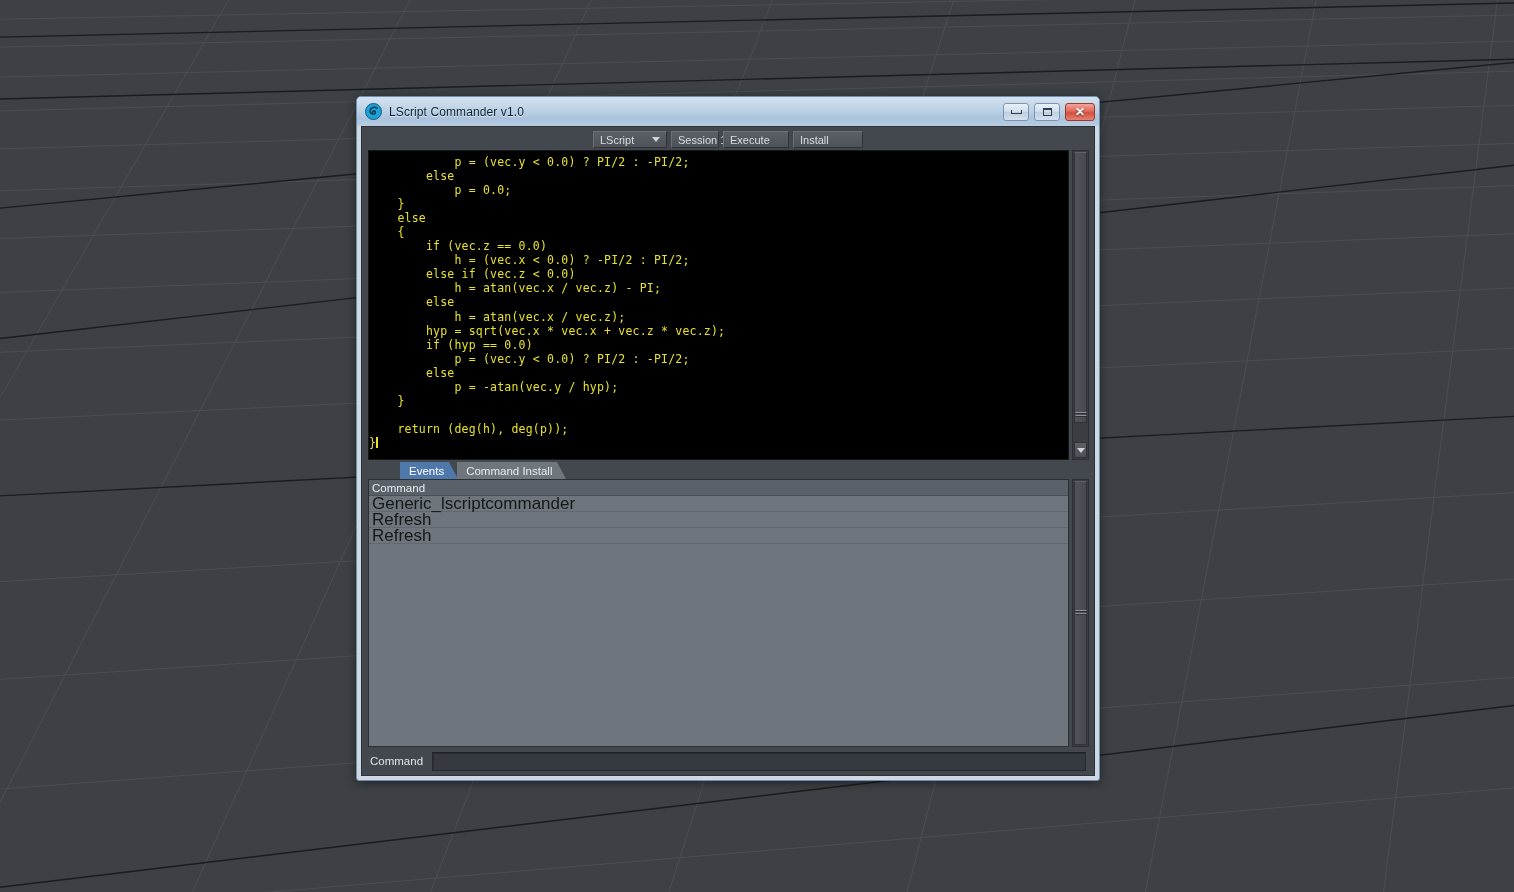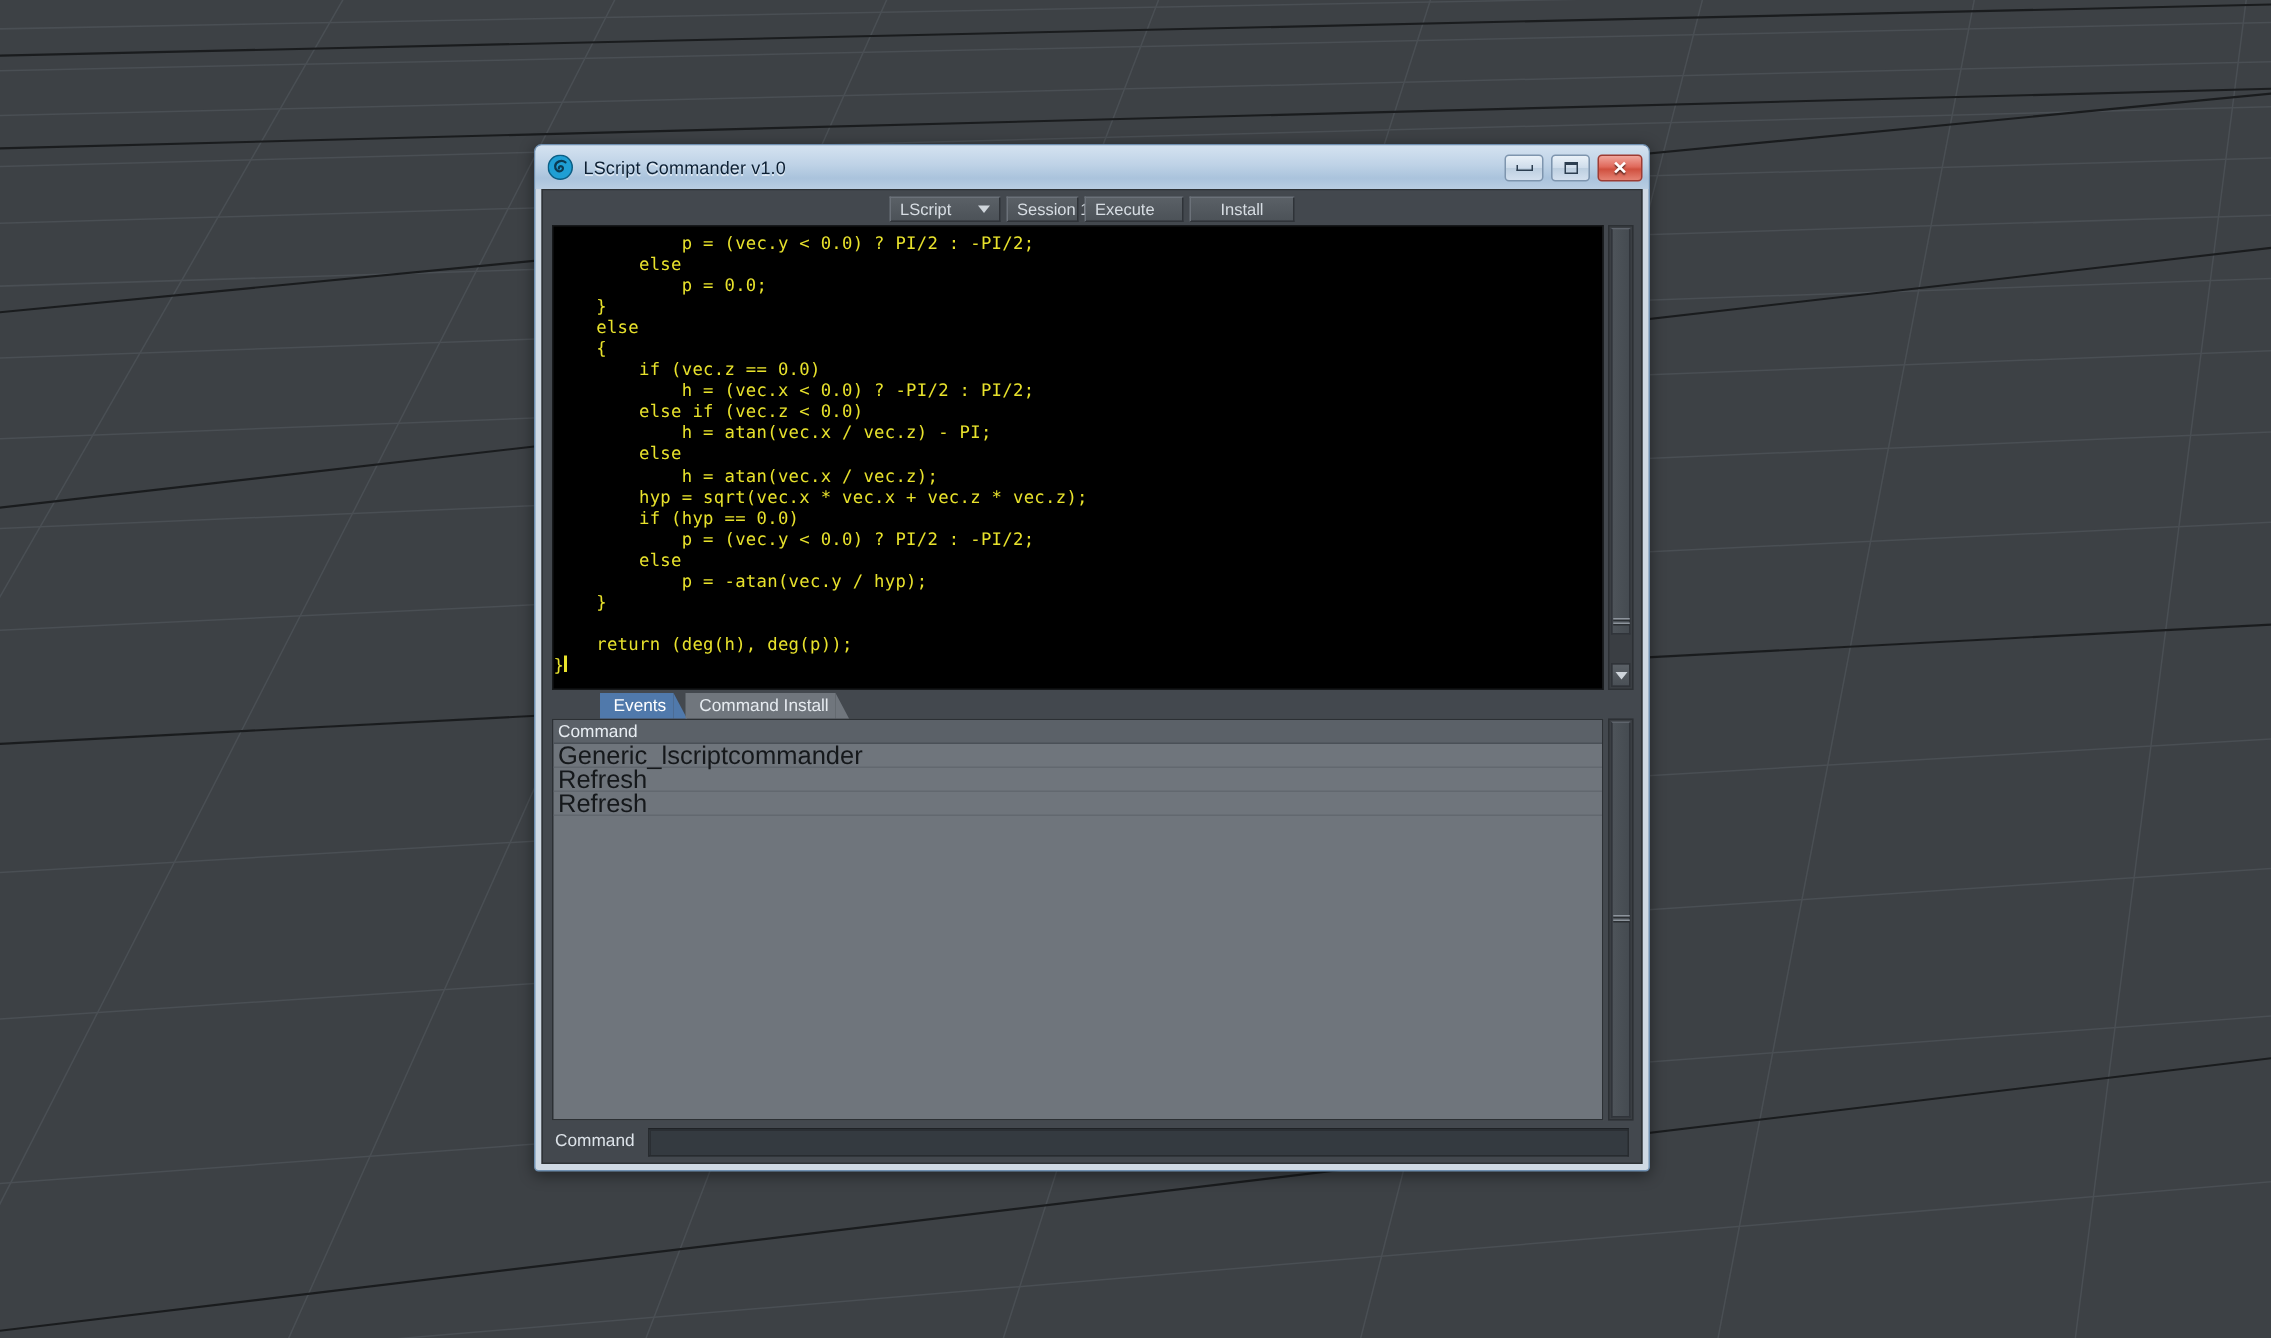--- a/index.html
+++ b/index.html
@@ -95,21 +95,21 @@
   }
   .lw-ctl.drop { justify-content:space-between; gap:12px; }
   .lw-ctl .chev {
     width:0; height:0;
     border-left:4px solid transparent; border-right:4px solid transparent;
     border-top:5px solid #cfd5db;
   }
   .ctl-session { width:74px; }
   .ctl-session1 { width:48px; }
   .ctl-execute { width:66px;text-align:center; }
-  .ctl-install { width:70px;justify-content:center; }
+  .ctl-install { width:70px; }
 
   
   .code-wrap {
     flex:0 0 auto; height:310px;
     display:flex;
     margin:0 0 0 0;
     position:relative;
   }
   .code-area {
     flex:1 1 auto;

